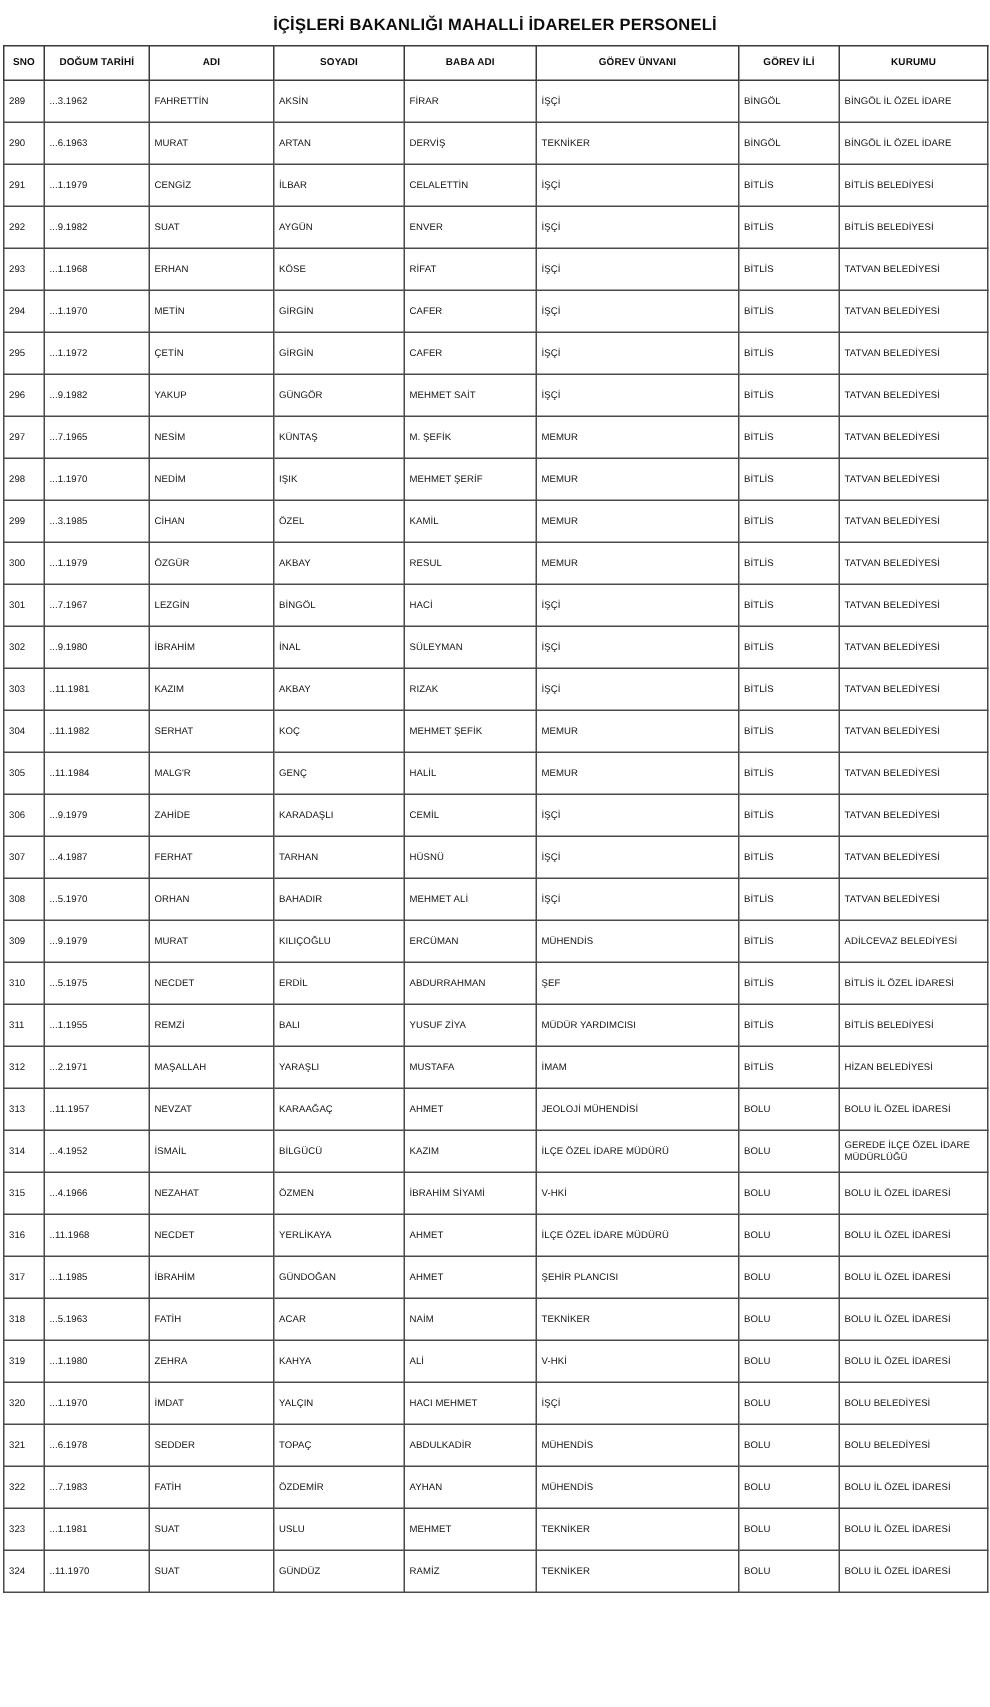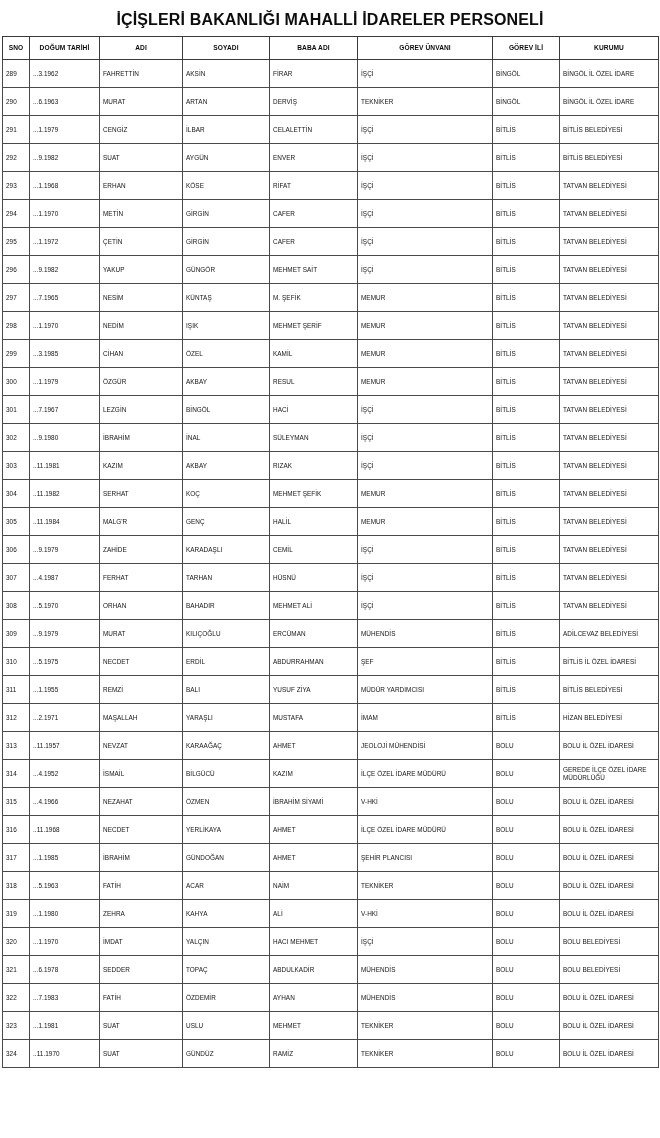--- a/index.html
+++ b/index.html
@@ -18,21 +18,21 @@
   #page {
     position: relative;
     width: 660px;
     height: 1138px;
     box-sizing: border-box;
     padding: 0;
   }
   
   .doc-title {
     text-align: center;
-    font-size: 16px;
+    font-size: 11px;
     font-weight: bold;
     letter-spacing: 0.15px;
     padding-top: 11px;
     padding-bottom: 7px;
     color: #0d0d0d;
     font-family: "Liberation Sans", sans-serif;
   }
   
   table.personnel {
     border-collapse: collapse;

